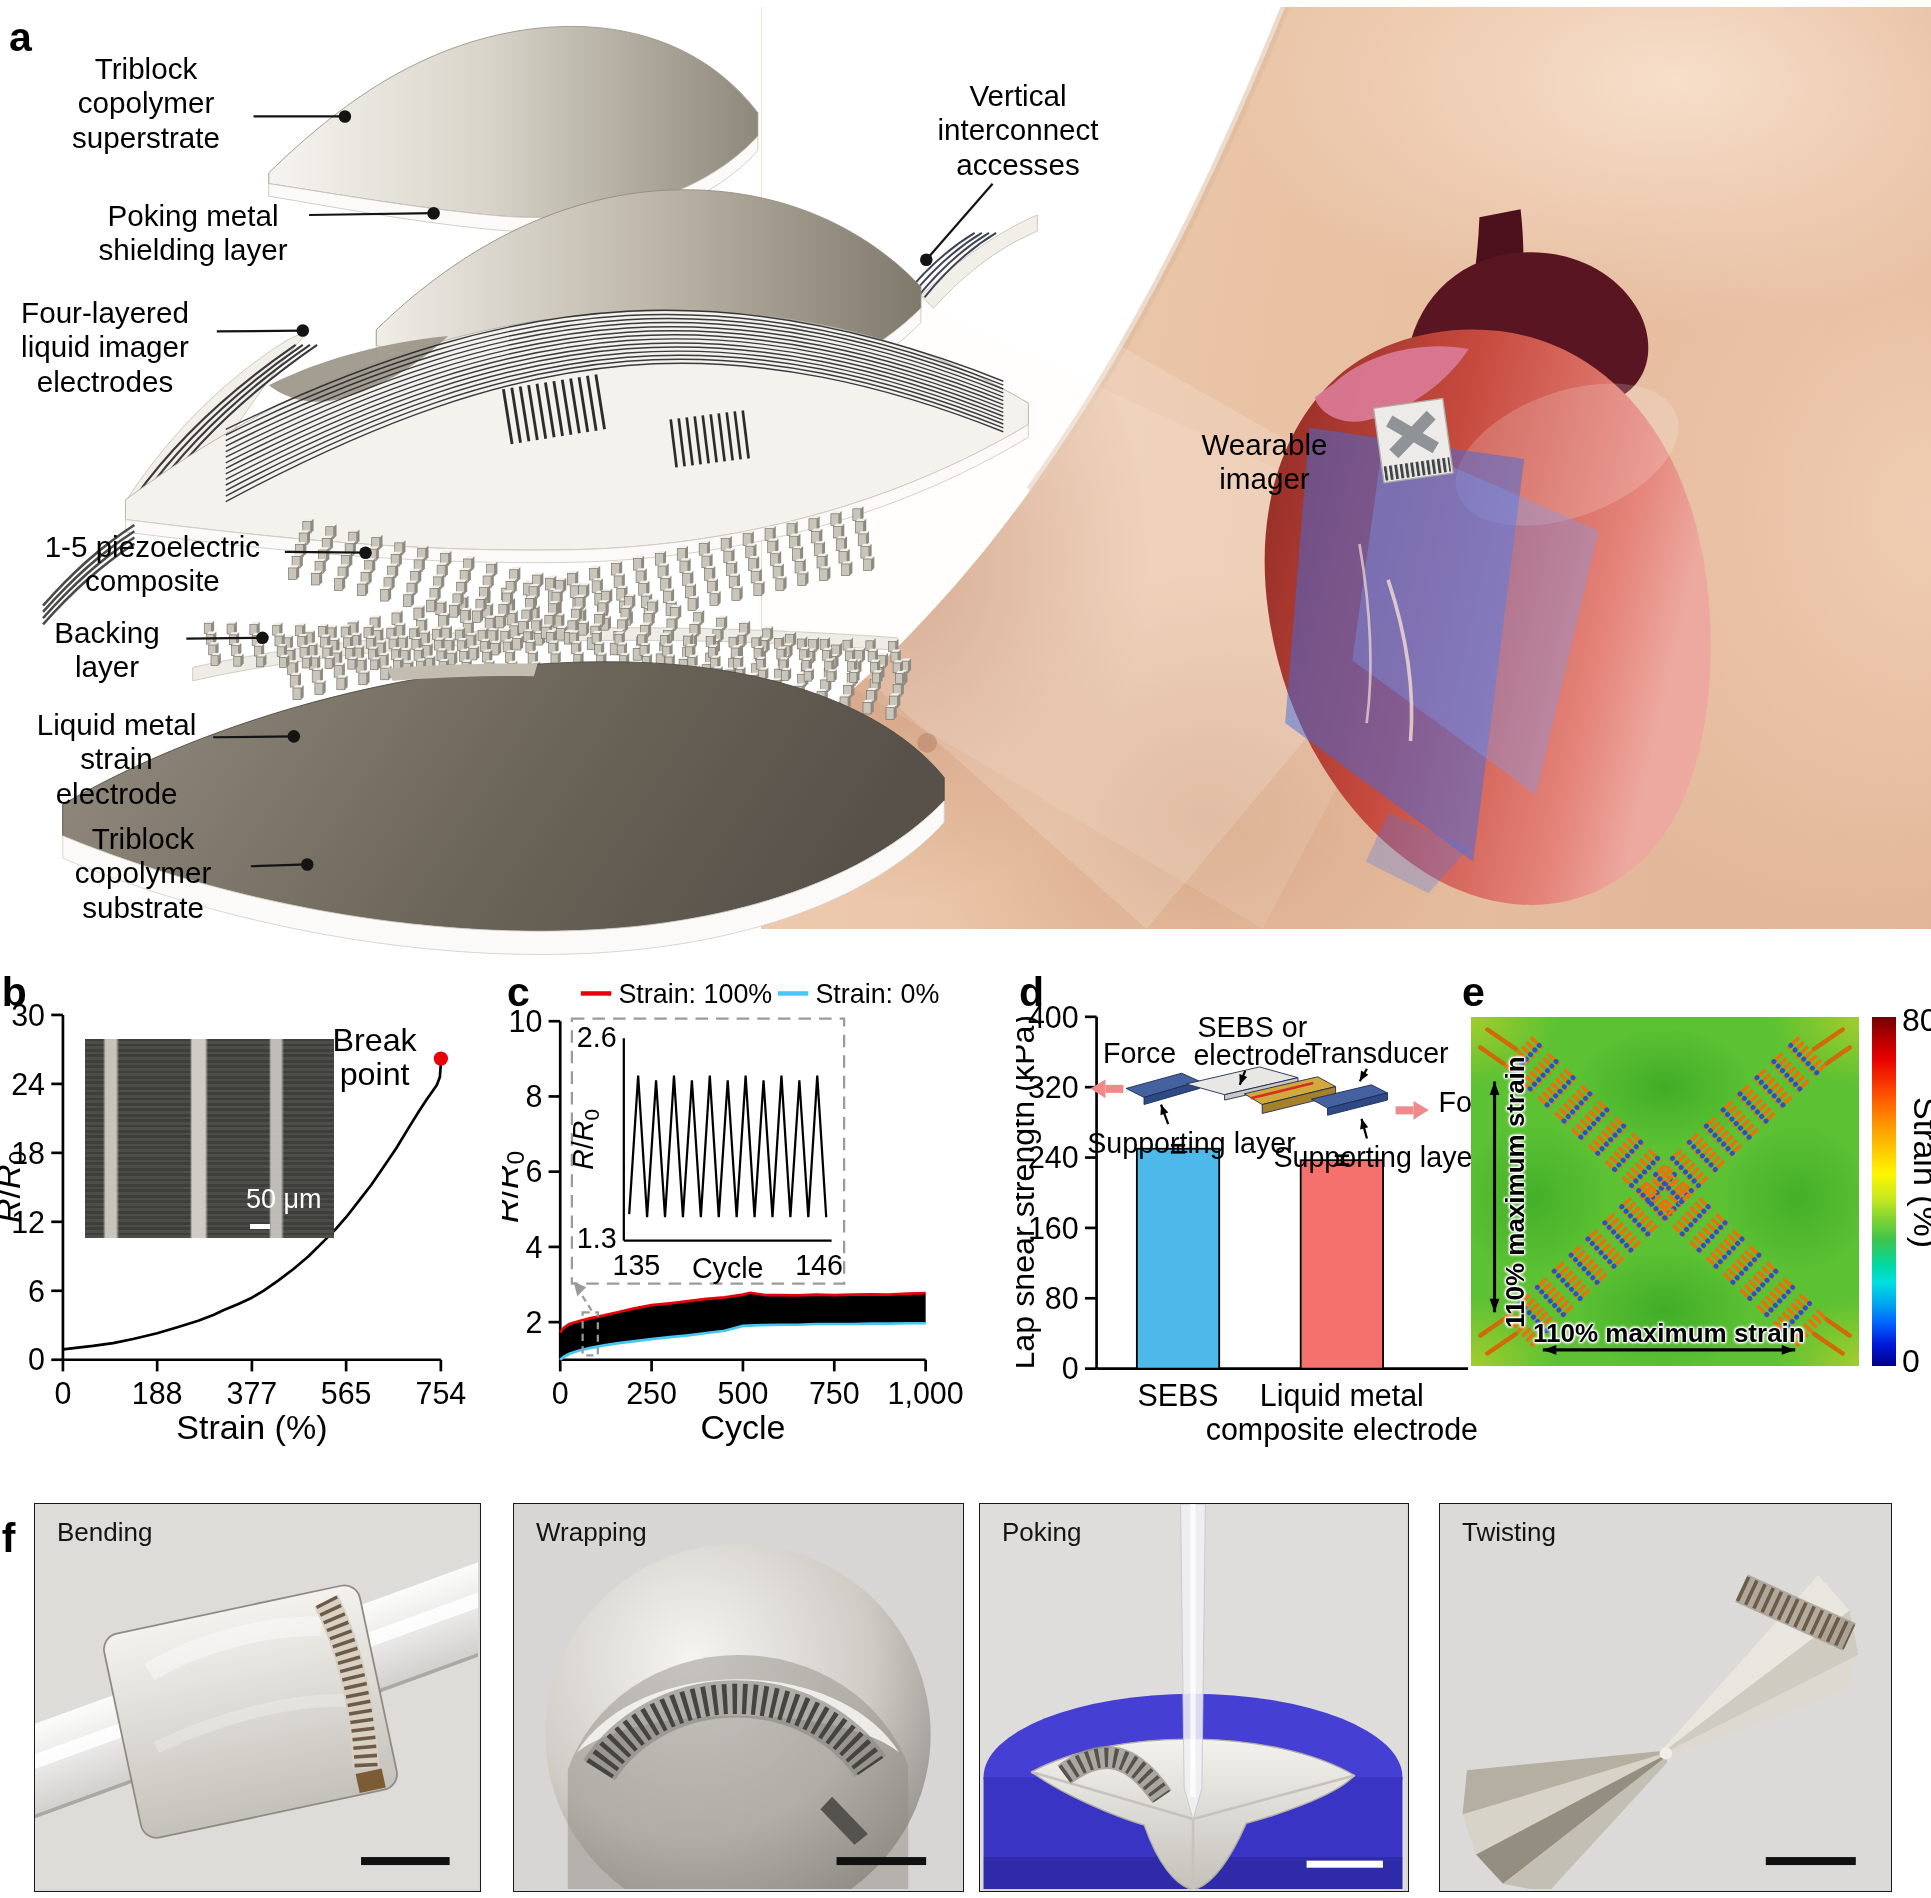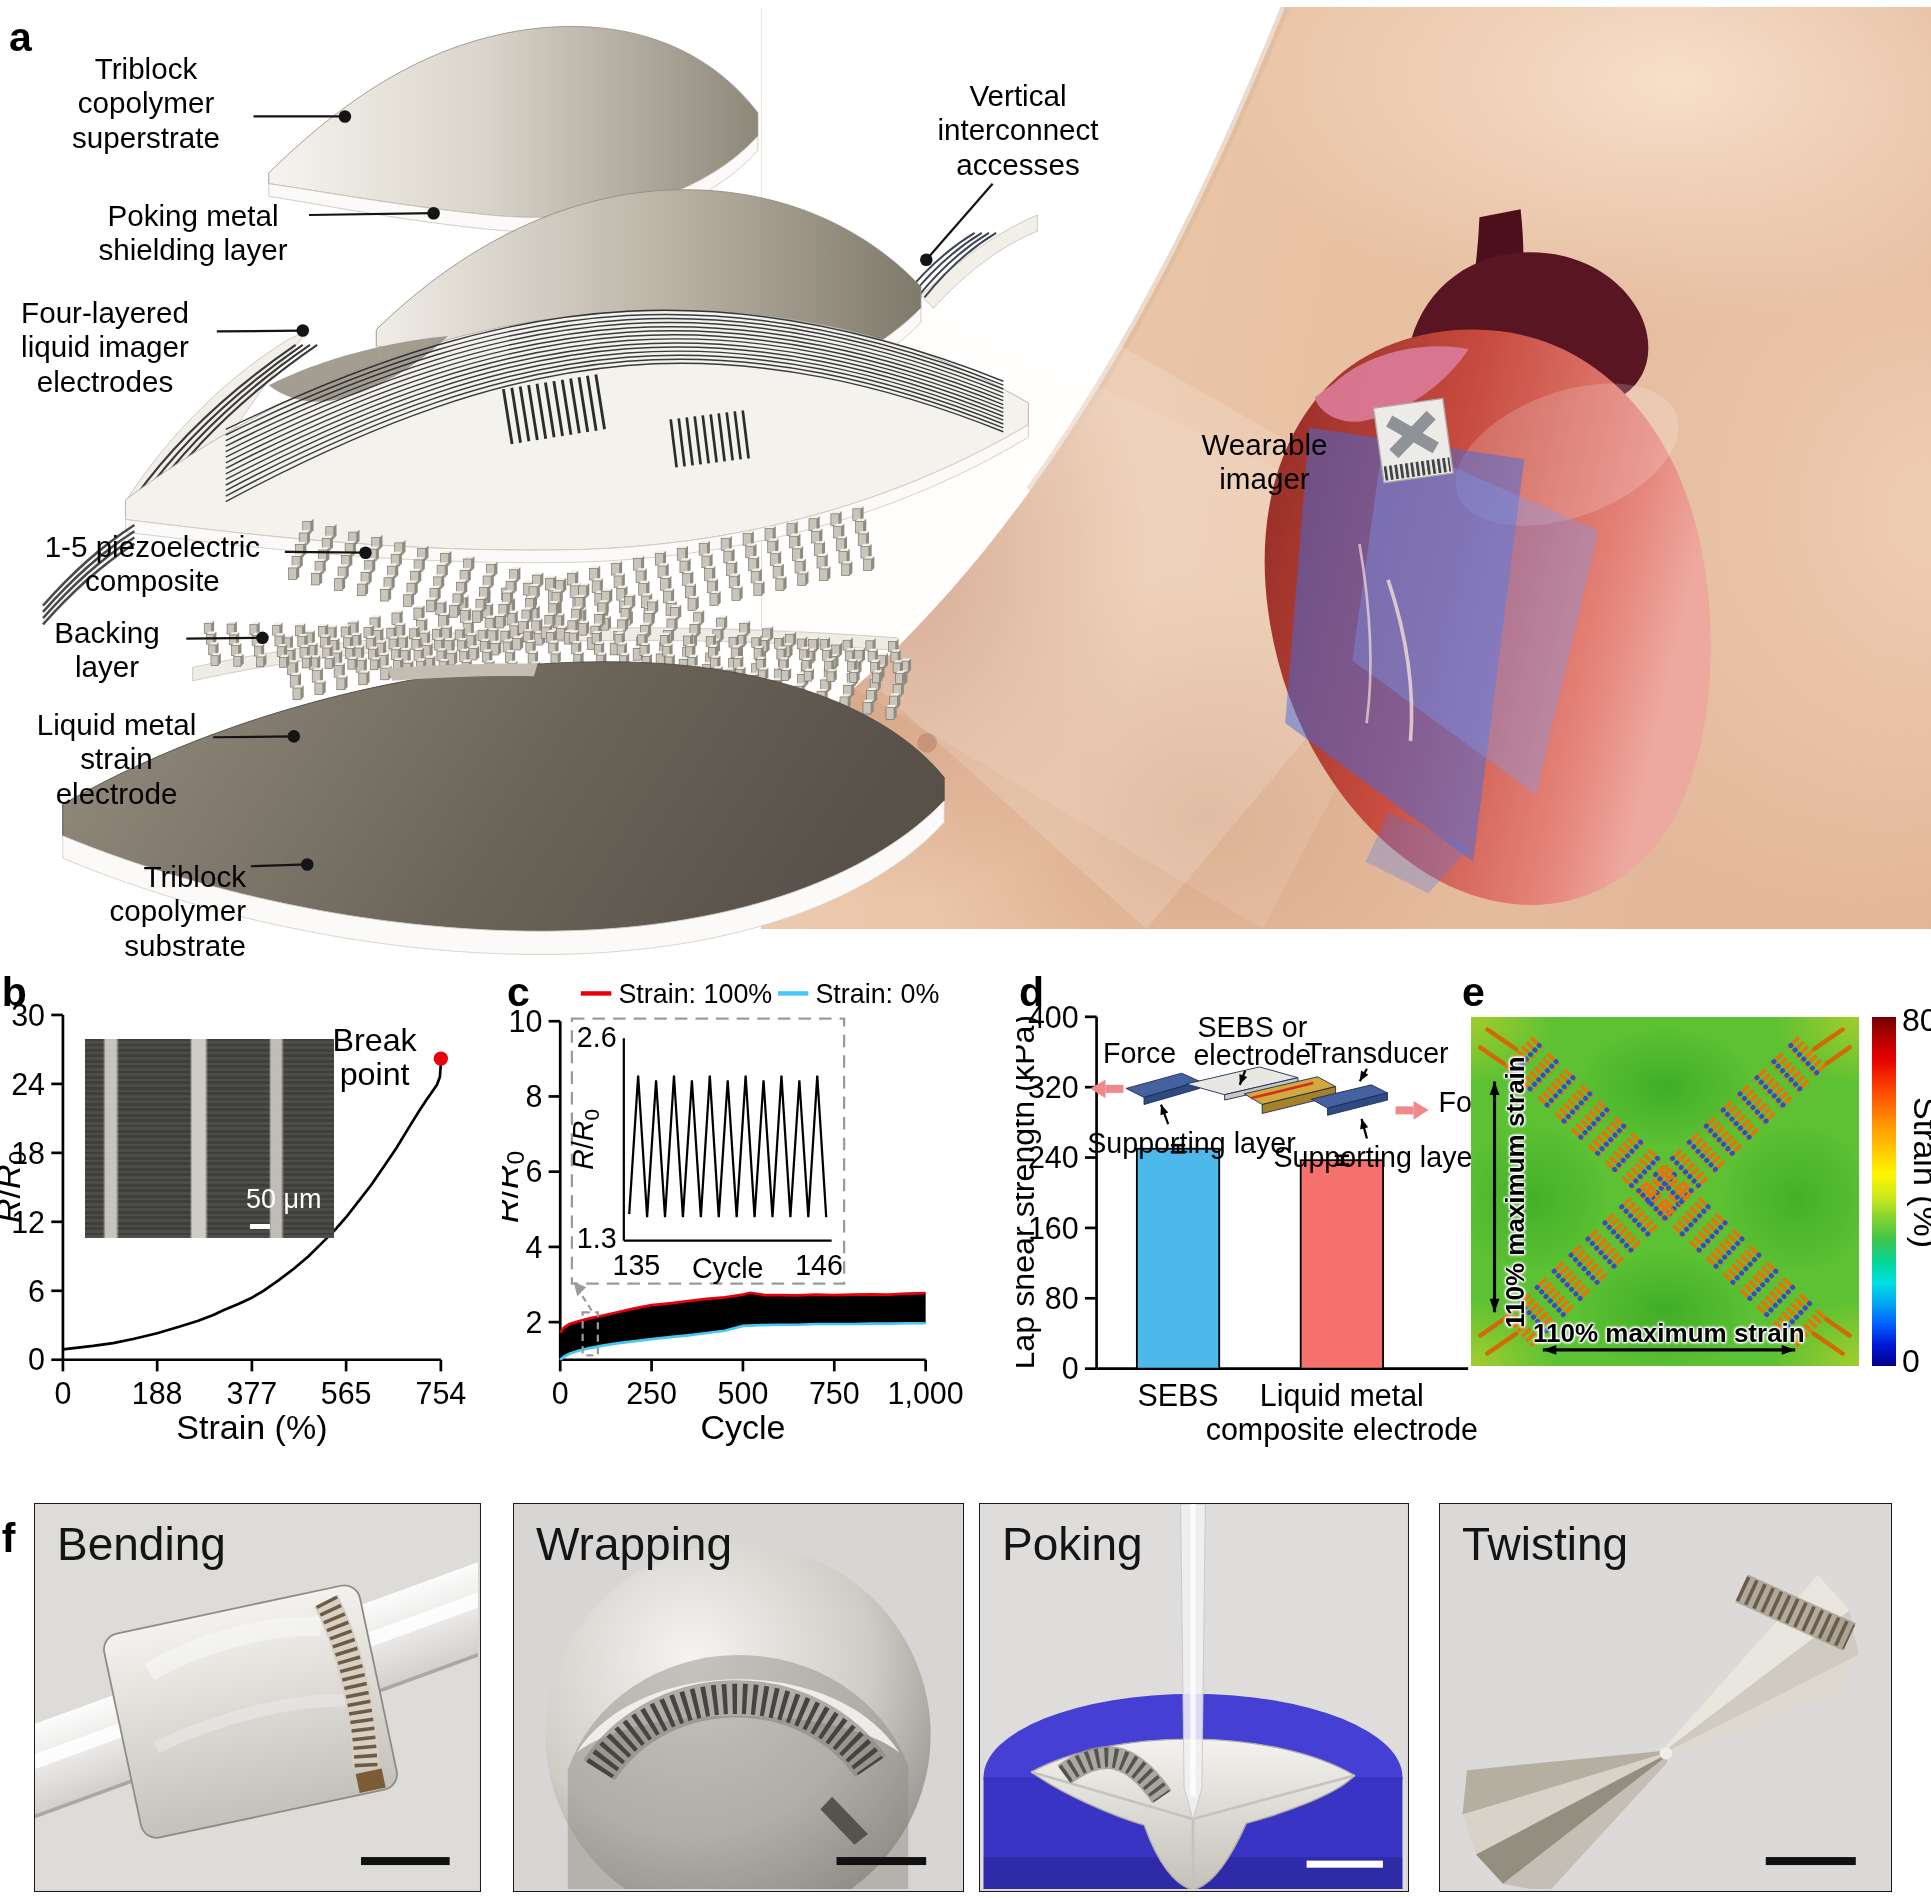--- a/index.html
+++ b/index.html
@@ -3,21 +3,21 @@
 <meta charset="utf-8">
 <style>
   html,body{margin:0;padding:0;}
   body{
     width:1932px;height:1899px;position:relative;background:#ffffff;
     font-family:"Liberation Sans", sans-serif;color:#000;overflow:hidden;
   }
   .abs{position:absolute;}
   .letter{position:absolute;font-weight:700;font-size:41px;color:#000;z-index:30;}
   .alabel{position:absolute;font-size:29.6px;line-height:1.16;text-align:center;color:#000;z-index:25;}
-  .flabel{position:absolute;font-size:46px;color:#141414;z-index:12;}
+  .flabel{position:absolute;font-size:26px;color:#141414;z-index:12;}
   svg{display:block;}
   .photo{position:absolute;top:1503px;height:389px;border:1.8px solid #1a1a1a;box-sizing:border-box;overflow:hidden;background:#d9d8d5;}
   #body-panel{
     position:absolute;left:761px;top:7.2px;width:1171px;height:922px;z-index:1;
     background:
       radial-gradient(806px 448px at 78% 8%,  #f7dfca 0%, rgba(247,223,202,0) 55%),
       radial-gradient(627px 806px at 100% 55%, #f0cdb2 0%, rgba(240,205,178,0) 60%),
       radial-gradient(537px 448px at 38% 88%, #d8a888 0%, rgba(216,168,136,0) 55%),
       radial-gradient(448px 627px at 12% 60%, #c99273 0%, rgba(201,146,115,0) 55%),
       linear-gradient(100deg,#eecbb0 0%,#e9c2a4 45%,#e0b294 100%);
@@ -1433,21 +1433,21 @@
       <circle cx="1034" cy="290" r="7"></circle>
   </g>
 </svg>
 
 <div class="alabel" style="left:34px;top:52px;width:224px;">Triblock copolymer superstrate</div>
 <div class="alabel" style="left:81px;top:199px;width:224px;">Poking metal shielding layer</div>
 <div class="alabel" style="left:0px;top:296px;width:210px;">Four-layered liquid imager electrodes</div>
 <div class="alabel" style="left:22.4px;top:530px;width:260px;">1-5 piezoelectric composite</div>
 <div class="alabel" style="left:31px;top:616px;width:152px;">Backing layer</div>
 <div class="alabel" style="left:27px;top:708px;width:179px;">Liquid metal strain electrode</div>
-<div class="alabel" style="left:40px;top:860px;width:206px;text-align:right;">Triblock copolymer substrate</div>
+<div class="alabel" style="left:40px;top:822px;width:206px;">Triblock copolymer substrate</div>
 <div class="alabel" style="left:906px;top:79px;width:224px;">Vertical interconnect accesses</div>
 <div class="alabel" style="left:1175px;top:428px;width:179px;">Wearable imager</div>
 
 <svg id="chart-b" class="abs" style="left:0;top:963px;" width="502" height="506" viewBox="0 0 560 565">
     <line x1="70" y1="58" x2="70" y2="443" stroke="#000" stroke-width="3"></line>
     <line x1="70" y1="443" x2="492" y2="443" stroke="#000" stroke-width="3"></line>
     <line x1="70" y1="443" x2="57" y2="443" stroke="#000" stroke-width="3"></line>
     <text x="50" y="455" font-size="34" fill="#000" text-anchor="end">0</text>
     <line x1="70" y1="366" x2="57" y2="366" stroke="#000" stroke-width="3"></line>
     <text x="50" y="378" font-size="34" fill="#000" text-anchor="end">6</text>

